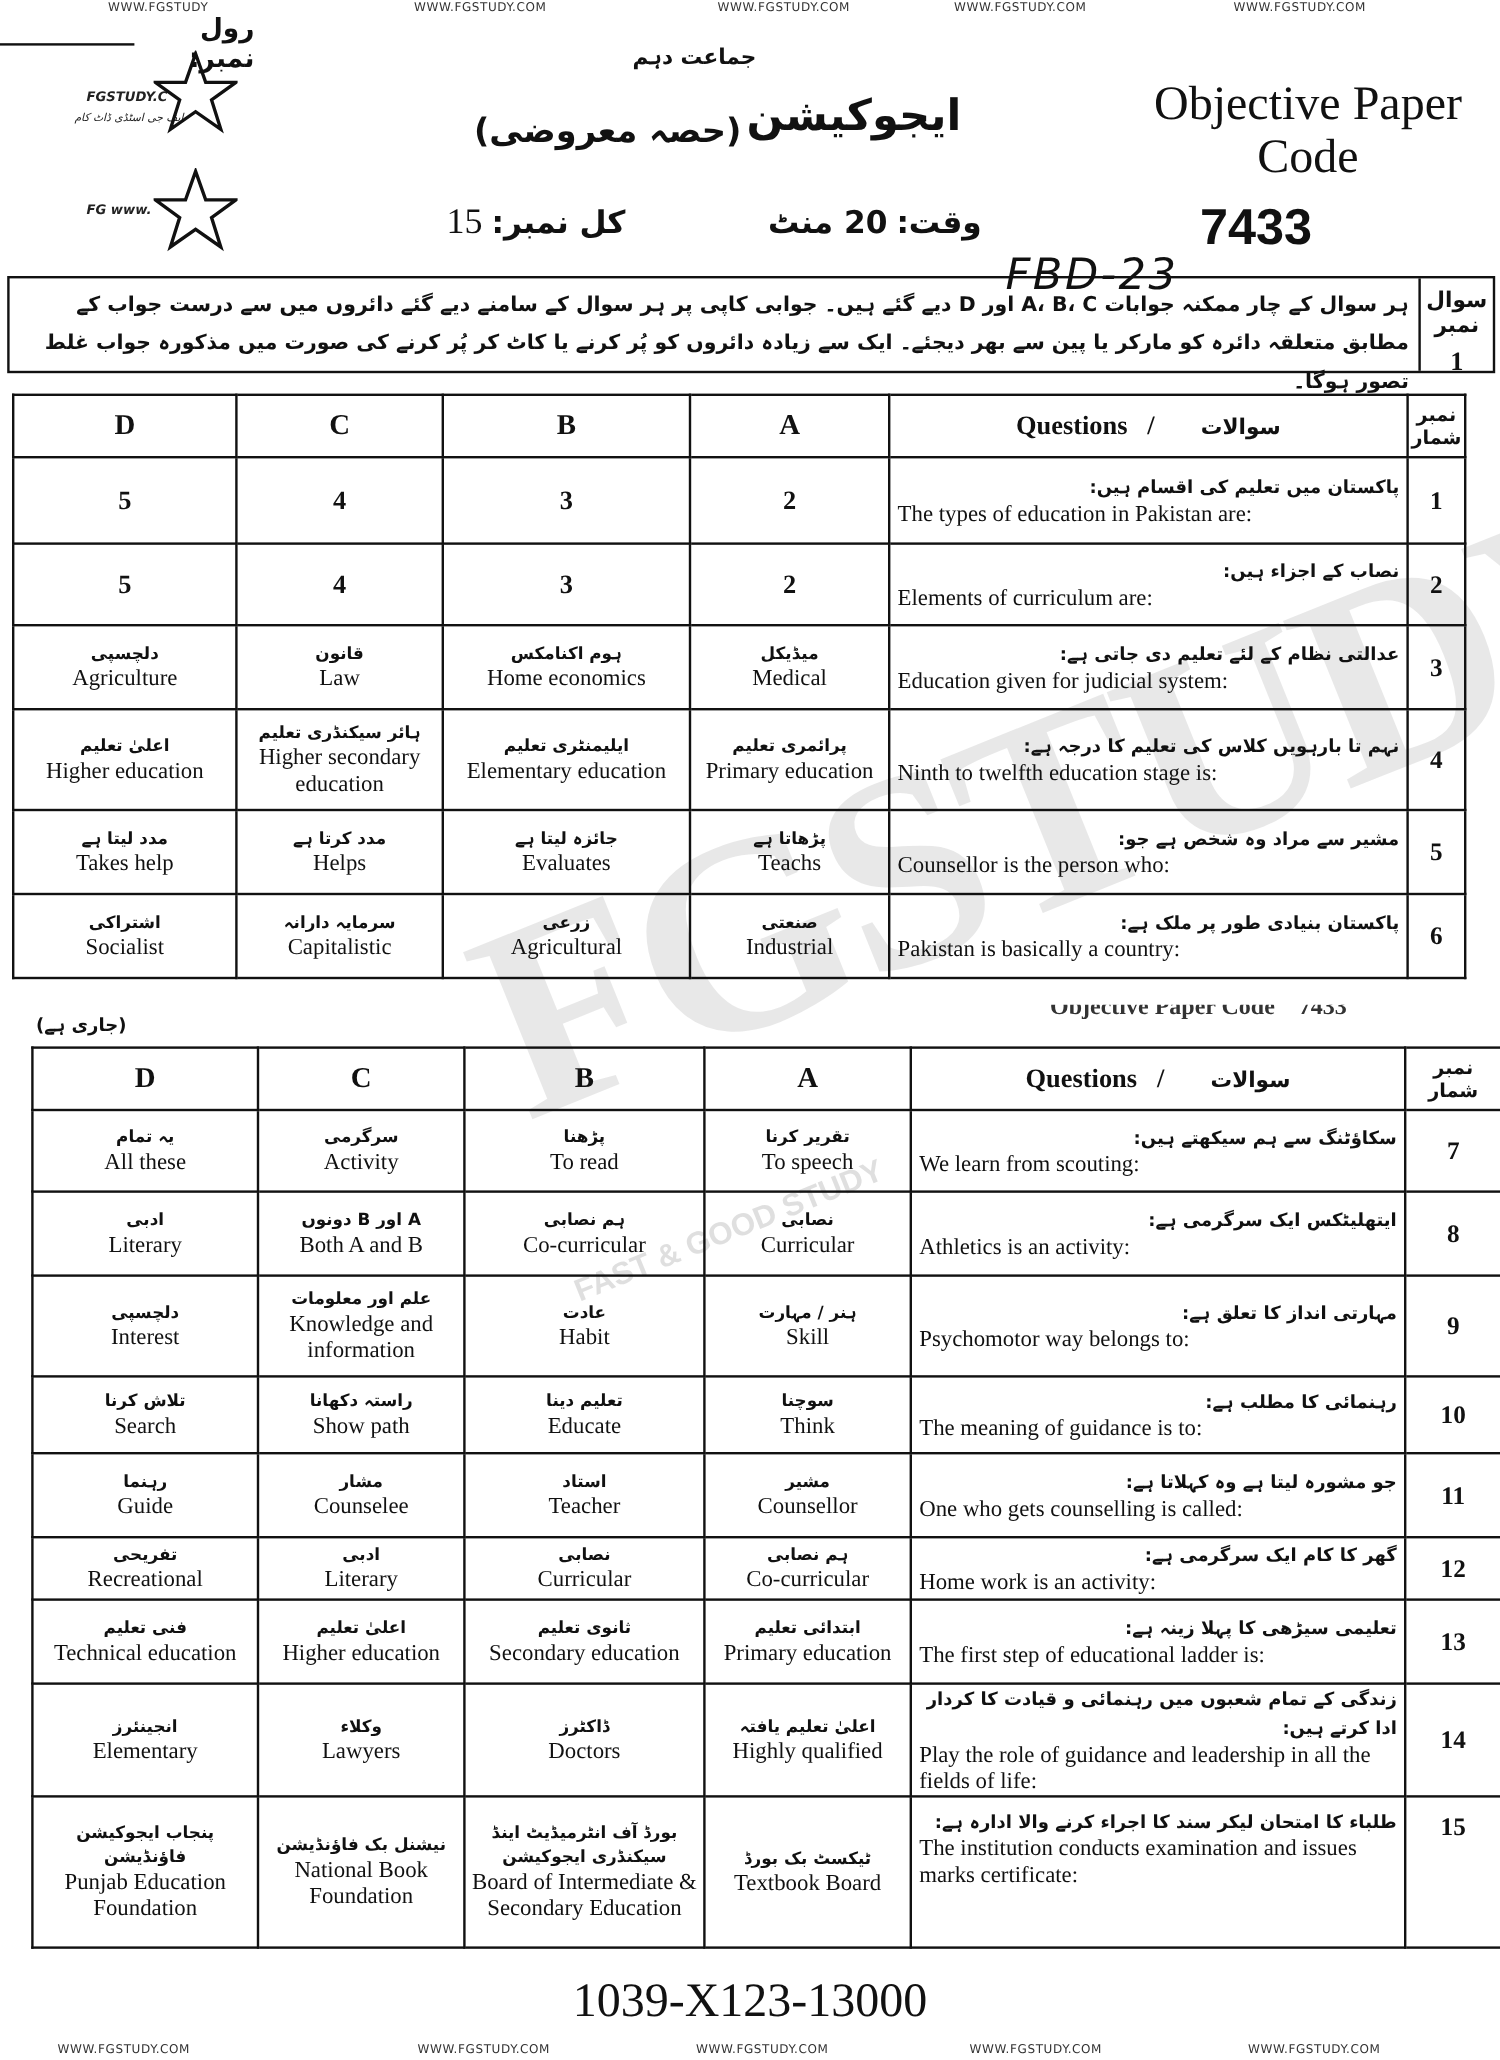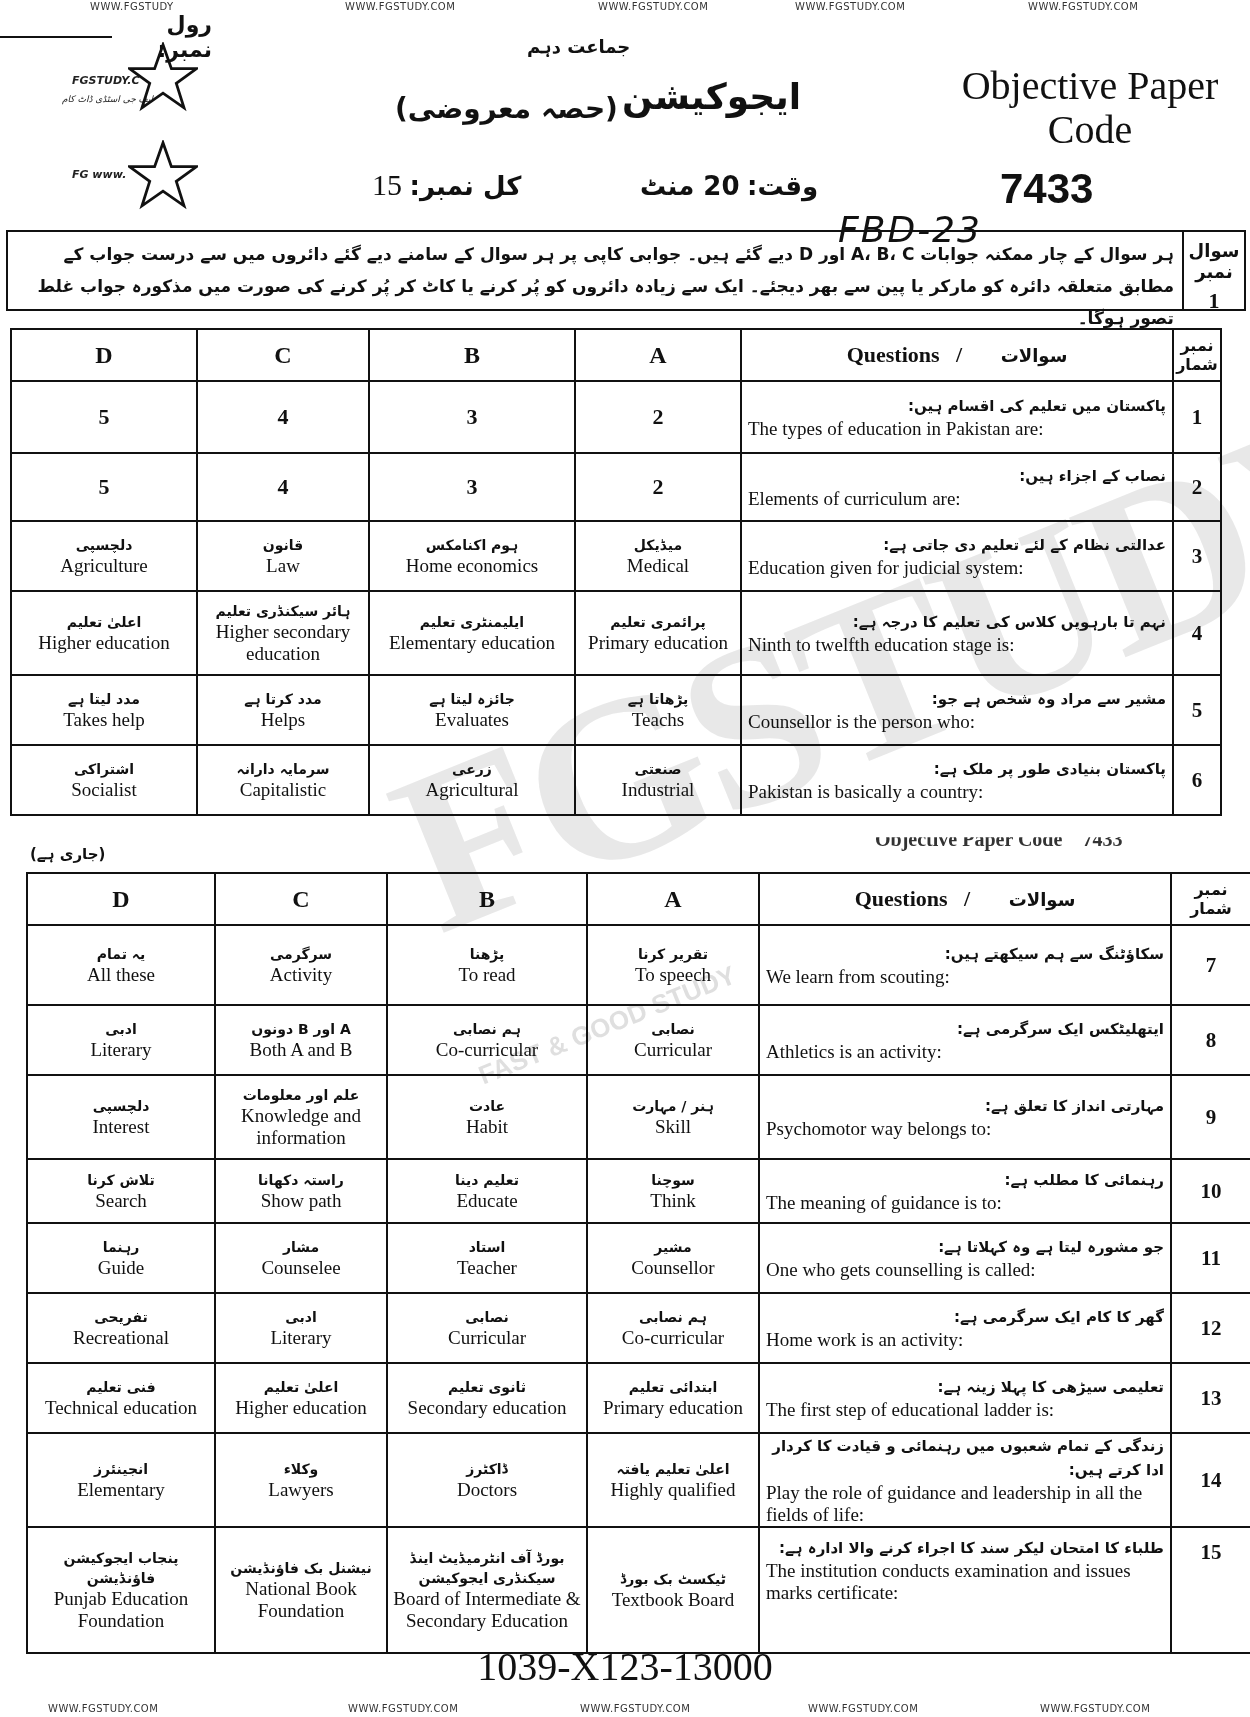--- a/index.html
+++ b/index.html
@@ -273,21 +273,21 @@
     <th>C</th>
     <th>B</th>
     <th>A</th>
     <th class="qhead">
       <span>Questions</span>
       &nbsp;&nbsp;<span>/</span>&nbsp;&nbsp;&nbsp;&nbsp;&nbsp;&nbsp;
       <span style="font-family:'DejaVu Sans',sans-serif;font-size:18px">سوالات</span>
     </th>
     <th class="nhead">نمبر شمار</th>
   </tr>
-  <tr style="height:80px">
+  <tr style="height:68px">
     <td>
           <span class="opt-ur">یہ تمام</span>
           <span class="opt-en">All these</span>
         </td>
     <td>
           <span class="opt-ur">سرگرمی</span>
           <span class="opt-en">Activity</span>
         </td>
     <td>
           <span class="opt-ur">پڑھنا</span>
@@ -388,21 +388,21 @@
     <td>
           <span class="opt-ur">مشیر</span>
           <span class="opt-en">Counsellor</span>
         </td>
     <td>
           <span class="q-ur">جو مشورہ لیتا ہے وہ کہلاتا ہے:</span>
           <span class="q-en">One who gets counselling is called:</span>
         </td>
     <td class="qnum">11</td>
   </tr>
-  <tr style="height:70px">
+  <tr style="height:52px">
     <td>
           <span class="opt-ur">تفریحی</span>
           <span class="opt-en">Recreational</span>
         </td>
     <td>
           <span class="opt-ur">ادبی</span>
           <span class="opt-en">Literary</span>
         </td>
     <td>
           <span class="opt-ur">نصابی</span>

